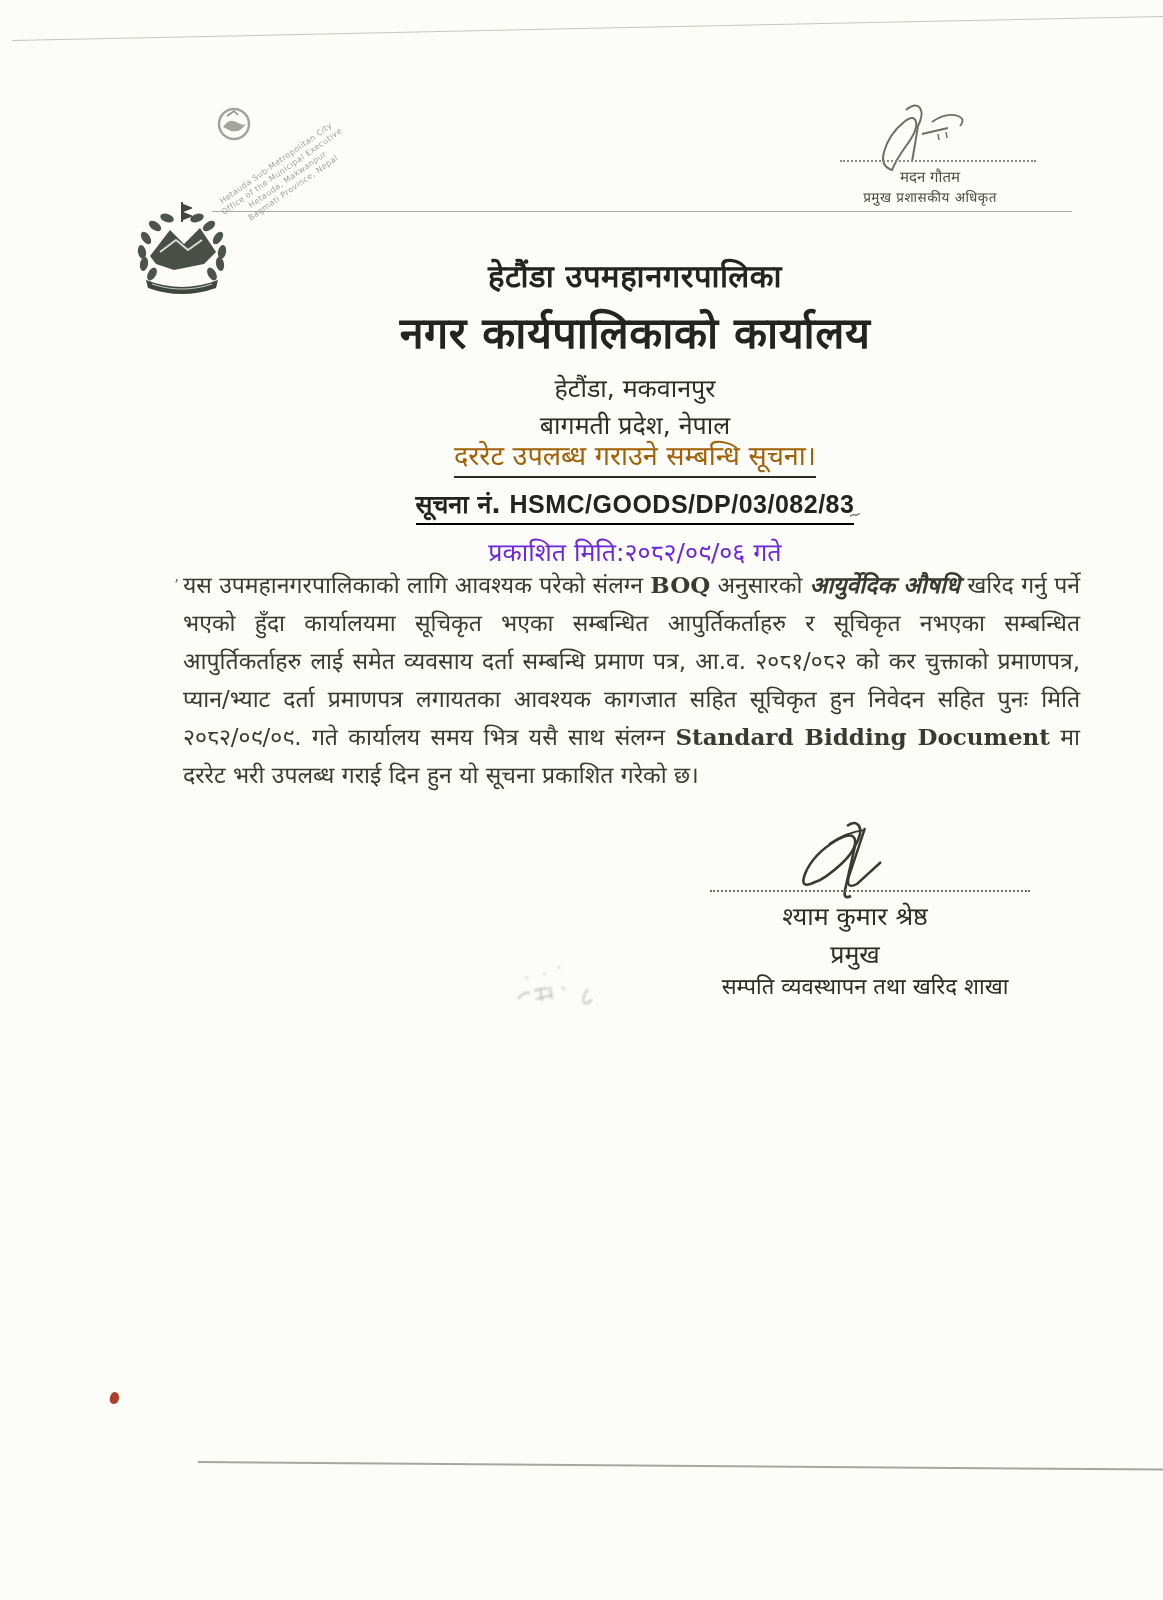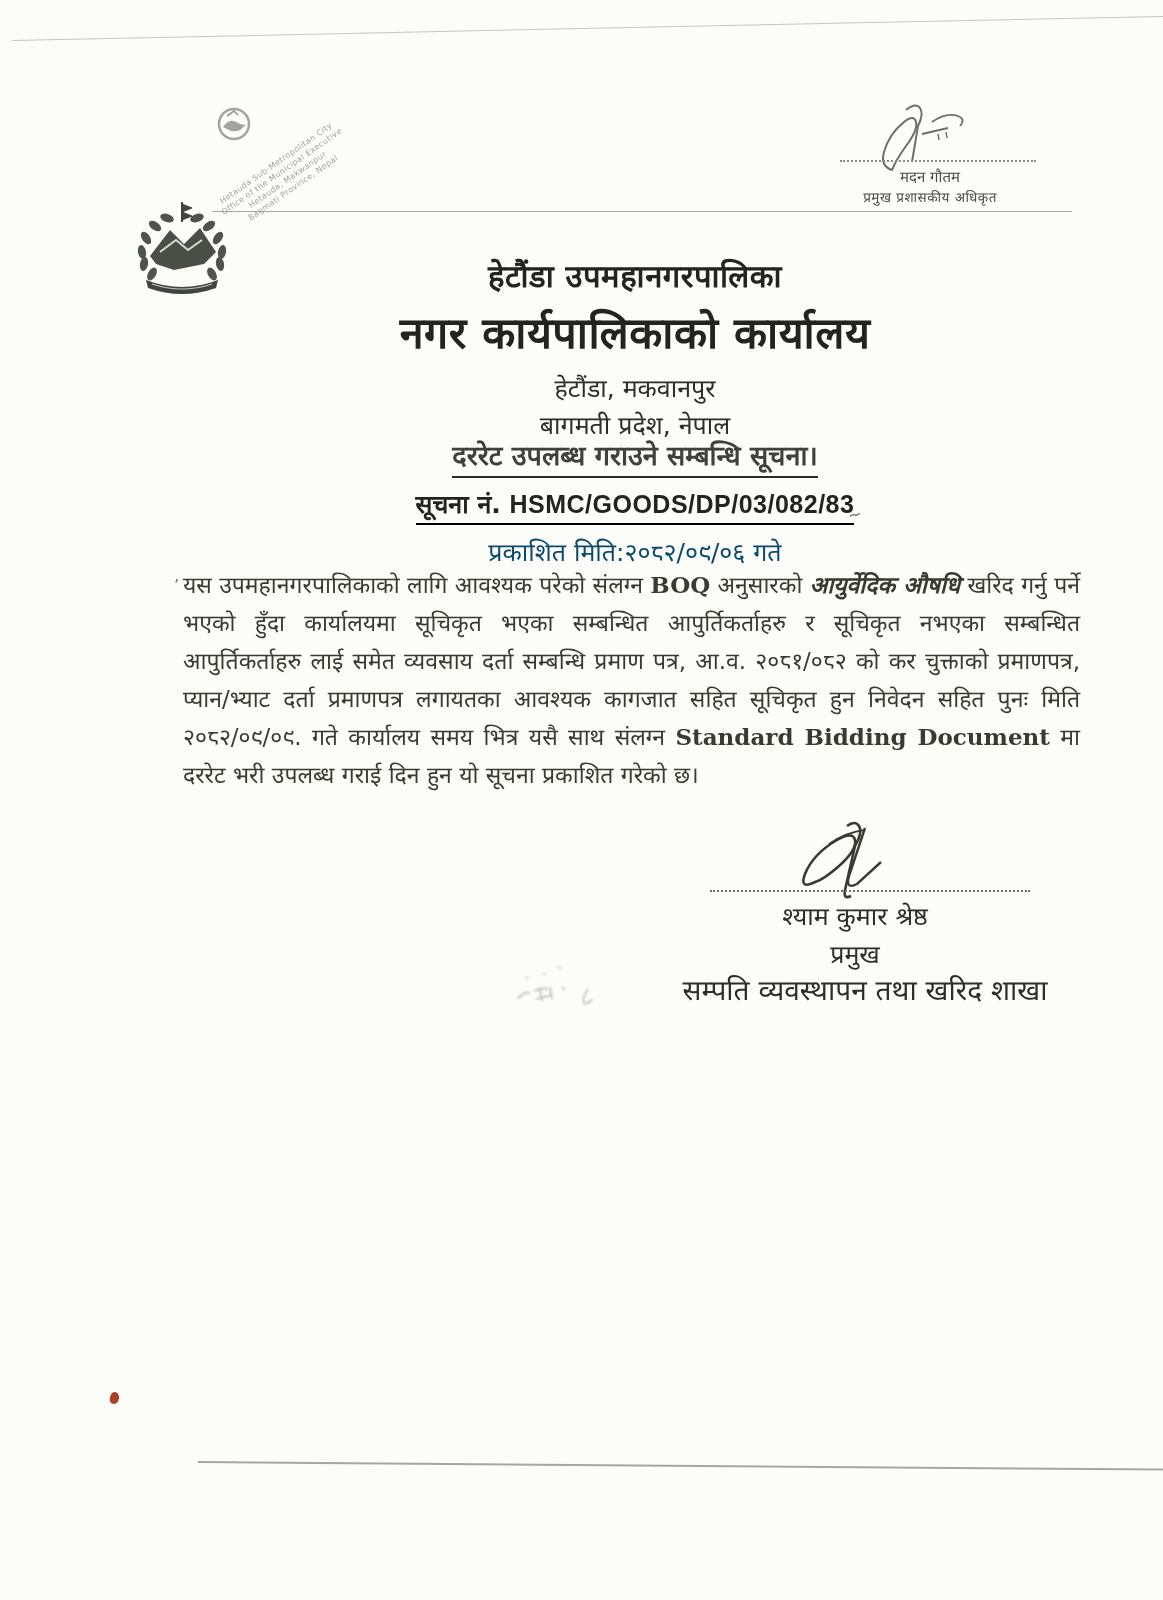--- a/index.html
+++ b/index.html
@@ -39,42 +39,42 @@
   
   .emblem{position:absolute;left:126px;top:200px;width:112px;height:104px;}
   
   .head{position:absolute;left:160px;top:222px;width:950px;text-align:center;margin-top:32px;}
   .head .org{font-size:31px;font-weight:bold;color:#23231f;letter-spacing:.5px;}
   .head .office{font-size:43px;font-weight:bold;color:#23231f;margin-top:6px;letter-spacing:.5px;}
   .head .addr{font-size:25px;color:#2e2e29;margin-top:9px;}
   .head .addr2{font-size:25px;color:#2e2e29;margin-top:3px;}
   
   .notice{position:absolute;left:160px;top:436px;width:950px;text-align:center;}
-  .n-title{display:inline-block;font-size:27px;font-weight:bold;color:#404040;
+  .n-title{display:inline-block;font-size:27px;font-weight:normal;color:#a16207;
     border-bottom:2px solid #2c2c27;padding-bottom:3px;}
   .n-number{display:inline-block;margin-top:8px;font-size:25px;font-weight:bold;color:#23231f;
     border-bottom:2px solid #000000;padding-bottom:3px;}
   .n-number .latin{font-family:"Liberation Sans","DejaVu Sans",sans-serif;letter-spacing:.5px;}
-  .n-date{margin-top:9px;font-size:25px;color:#0c4a6e;}
+  .n-date{margin-top:9px;font-size:25px;color:#6d28d9;}
   
   .body-text{position:absolute;left:183px;top:566px;width:897px;
     font-size:23px;line-height:38px;text-align:justify;color:#3a3a33;}
   .bi-serif{font-family:"DejaVu Serif",serif;font-weight:bold;}
   .bi-dev{font-weight:bold;font-style:italic;}
   
   .signer{position:absolute;left:655px;top:820px;width:400px;}
   .signer-sig{position:absolute;left:130px;top:0;}
   .signer-dotted{position:absolute;left:55px;top:68px;width:320px;height:2px;
     border-bottom:2px dotted #6d6d66;}
   .s-name{position:absolute;left:0;top:78px;width:400px;text-align:center;
     font-size:25px;color:#2e2e29;}
   .s-title{position:absolute;left:0;top:116px;width:400px;text-align:center;
     font-size:25px;color:#2e2e29;}
   .s-dept{position:absolute;left:10px;top:150px;width:400px;text-align:center;
-    font-size:28px;color:#2e2e29;white-space:nowrap;}
+    font-size:22px;color:#2e2e29;white-space:nowrap;}
   
   .smudge{position:absolute;left:500px;top:955px;opacity:.6;filter:blur(.8px);}
   .stray-apostrophe{position:absolute;left:174px;top:576px;font-size:16px;color:#777;}
   .stray-tilde{position:absolute;left:848px;top:505px;font-size:16px;color:#6a6a64;
     transform:rotate(-12deg);}
   .red-dot{position:absolute;left:110px;top:1392px;width:9px;height:12px;
     background:#ae3f28;border-radius:50% 60% 55% 50%;transform:rotate(15deg);}
 </style>
 </head>
 <body>

